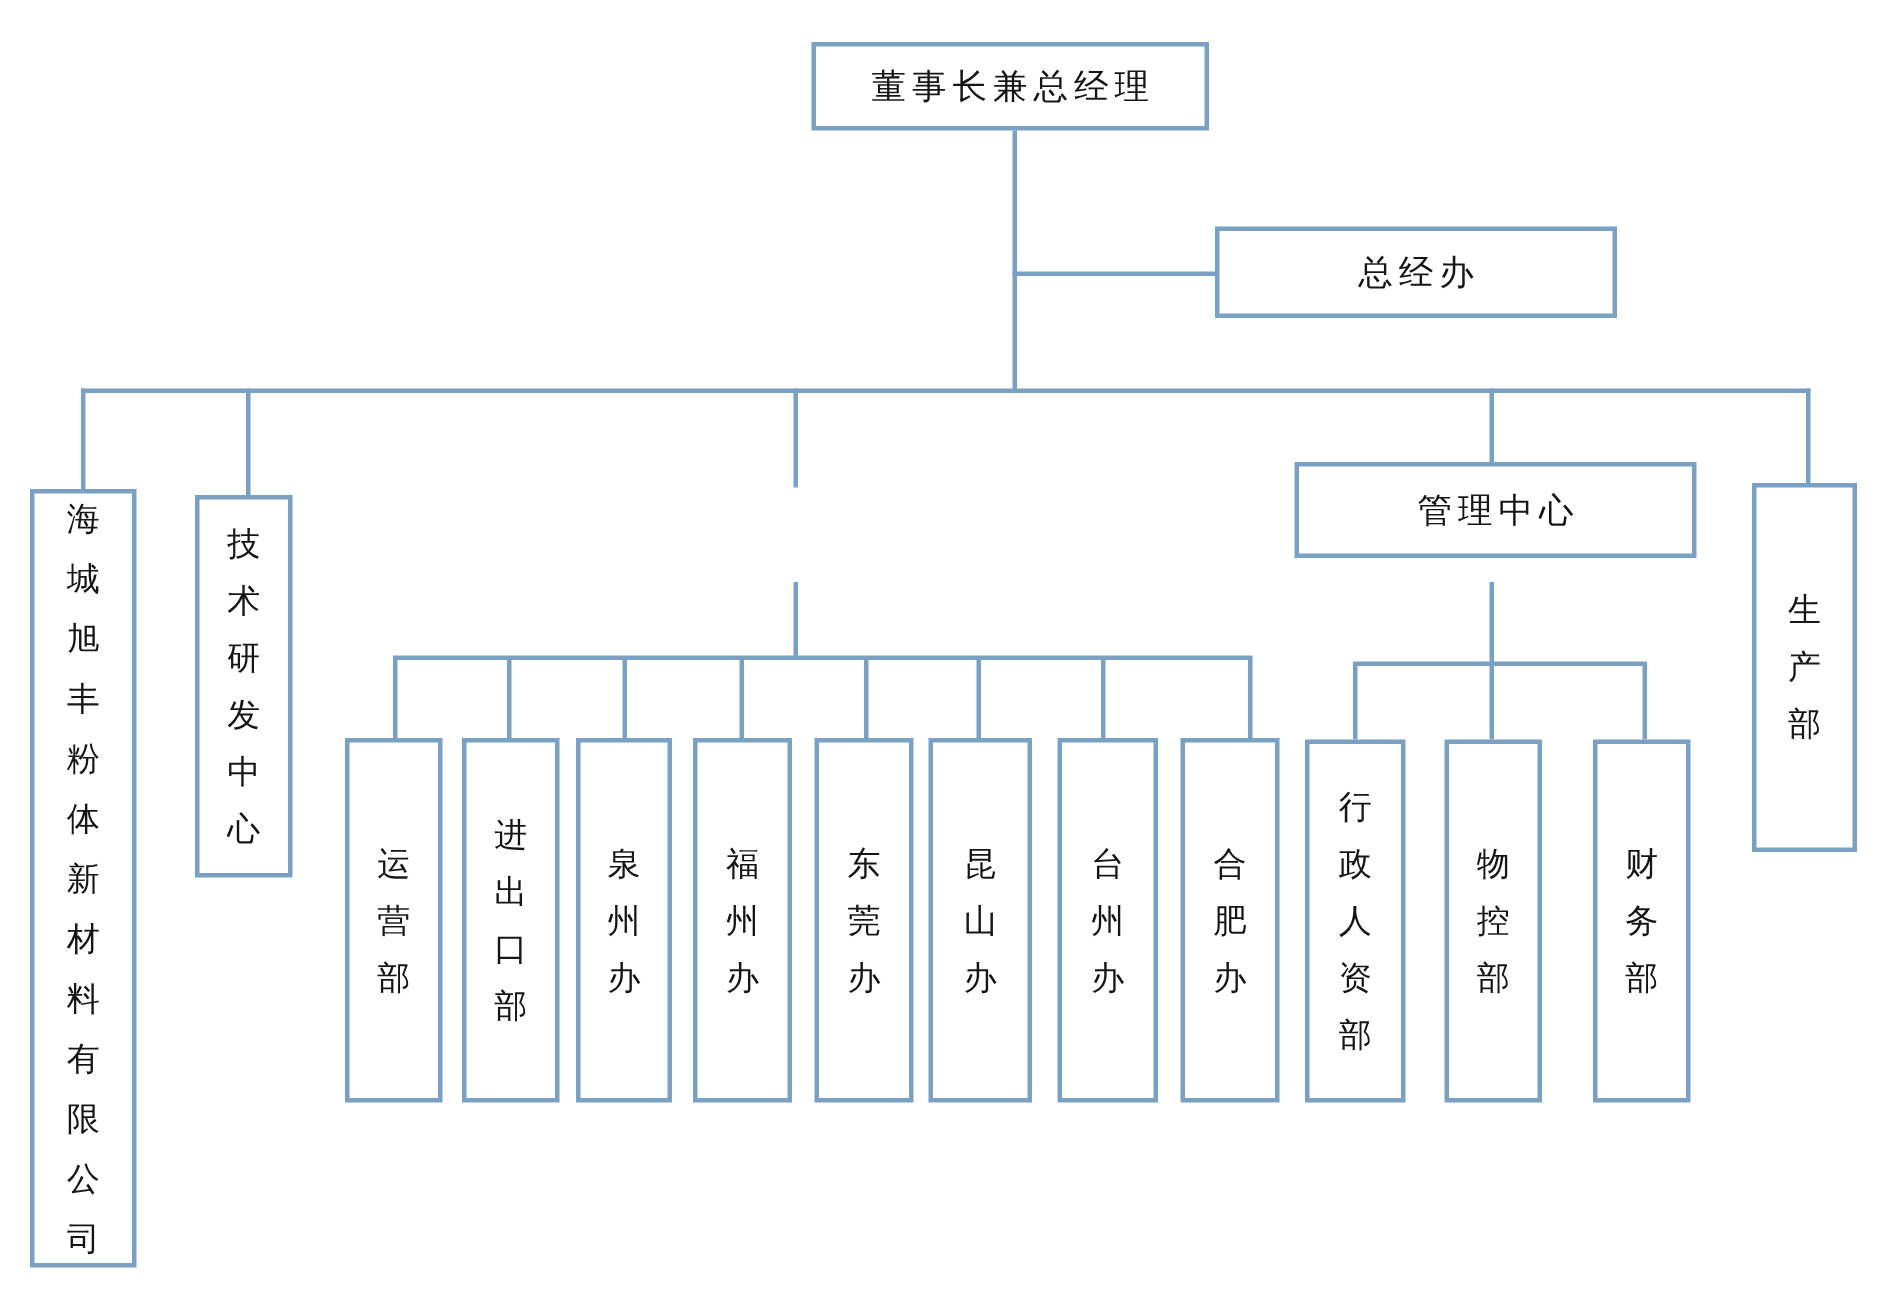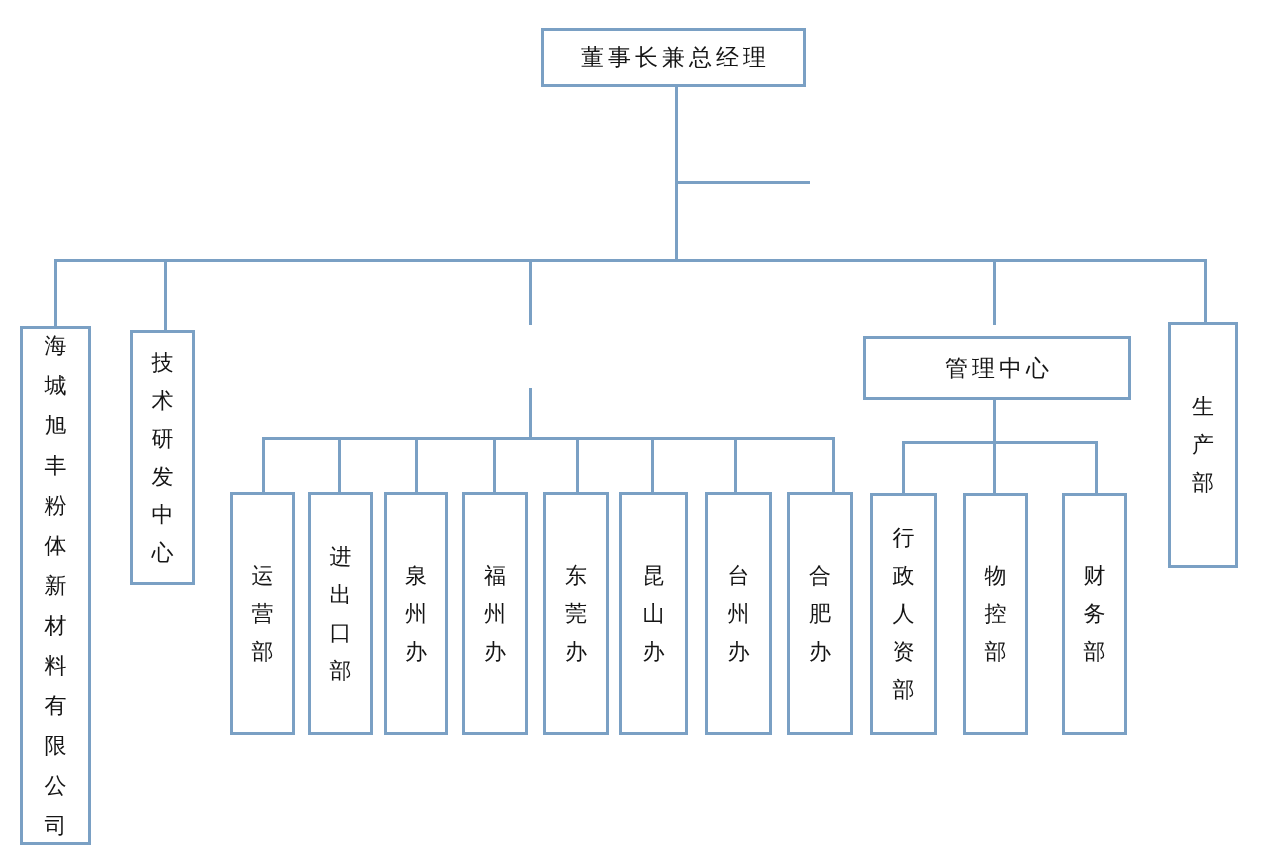--- a/index.html
+++ b/index.html
@@ -74,20 +74,23 @@
   <div class="line" style="left:993px;top:388px;width:3px;height:56px"></div>
   <div class="line" style="left:902px;top:441px;width:196px;height:3px"></div>
   <div class="line" style="left:902px;top:444px;width:3px;height:50px"></div>
   <div class="line" style="left:993px;top:444px;width:3px;height:50px"></div>
   <div class="line" style="left:1095px;top:444px;width:3px;height:50px"></div>
 
   <div class="node hnode" style="left:541px;top:28px;width:265px;height:59px">
     <span class="label">董事长兼总经理</span>
   </div>
 
+  <div class="node hnode" style="left:810px;top:151px;width:268px;height:61px">
+    <span class="label">总经办</span>
+  </div>
 
   <div class="node vnode company-node" style="left:20px;top:326px;width:71px;height:519px">
     <span class="label">
         <div class="vchar">海</div>
         <div class="vchar">城</div>
         <div class="vchar">旭</div>
         <div class="vchar">丰</div>
         <div class="vchar">粉</div>
         <div class="vchar">体</div>
         <div class="vchar">新</div>
@@ -105,21 +108,21 @@
         <div class="vchar">技</div>
         <div class="vchar">术</div>
         <div class="vchar">研</div>
         <div class="vchar">发</div>
         <div class="vchar">中</div>
         <div class="vchar">心</div>
       </span>
   </div>
 
 
-  <div class="node hnode" style="left:863px;top:336px;width:268px;height:64px">
+  <div class="node hnode" style="left:863px;top:308px;width:268px;height:64px">
     <span class="label">管理中心</span>
   </div>
 
   <div class="node vnode" style="left:1168px;top:322px;width:70px;height:246px">
     <span class="label">
         <div class="vchar">生</div>
         <div class="vchar">产</div>
         <div class="vchar">部</div>
       </span>
   </div>

